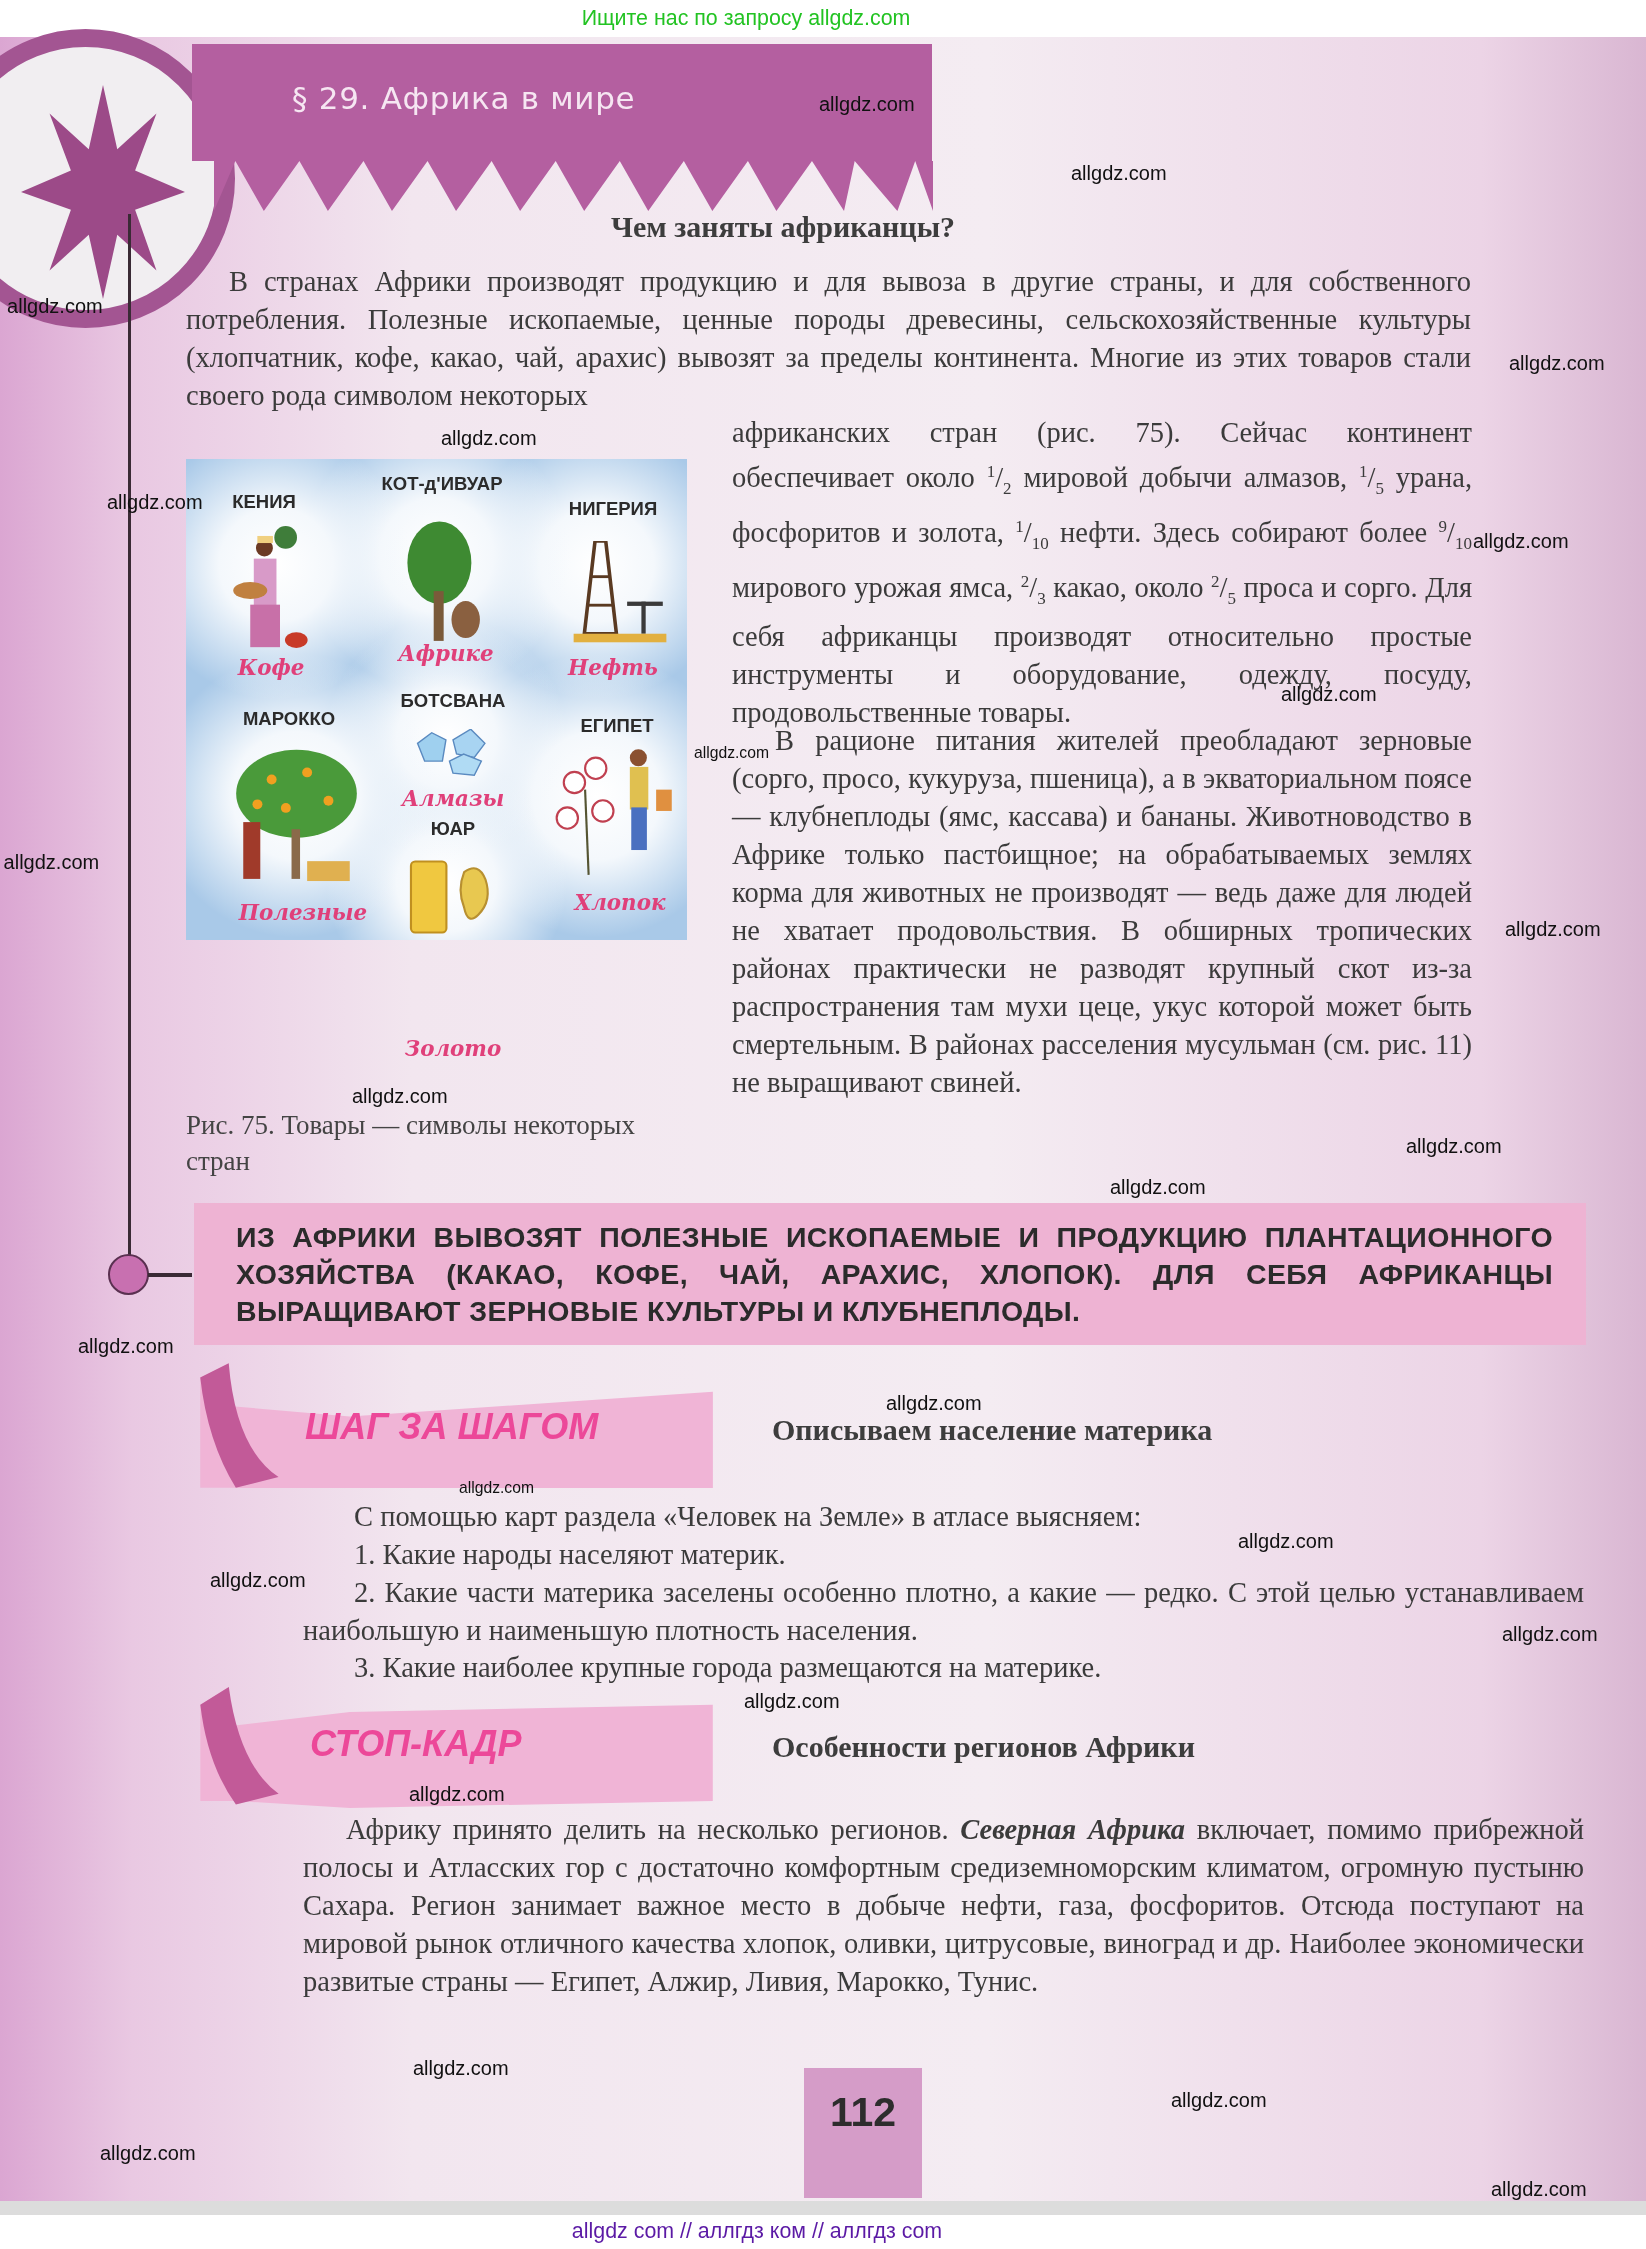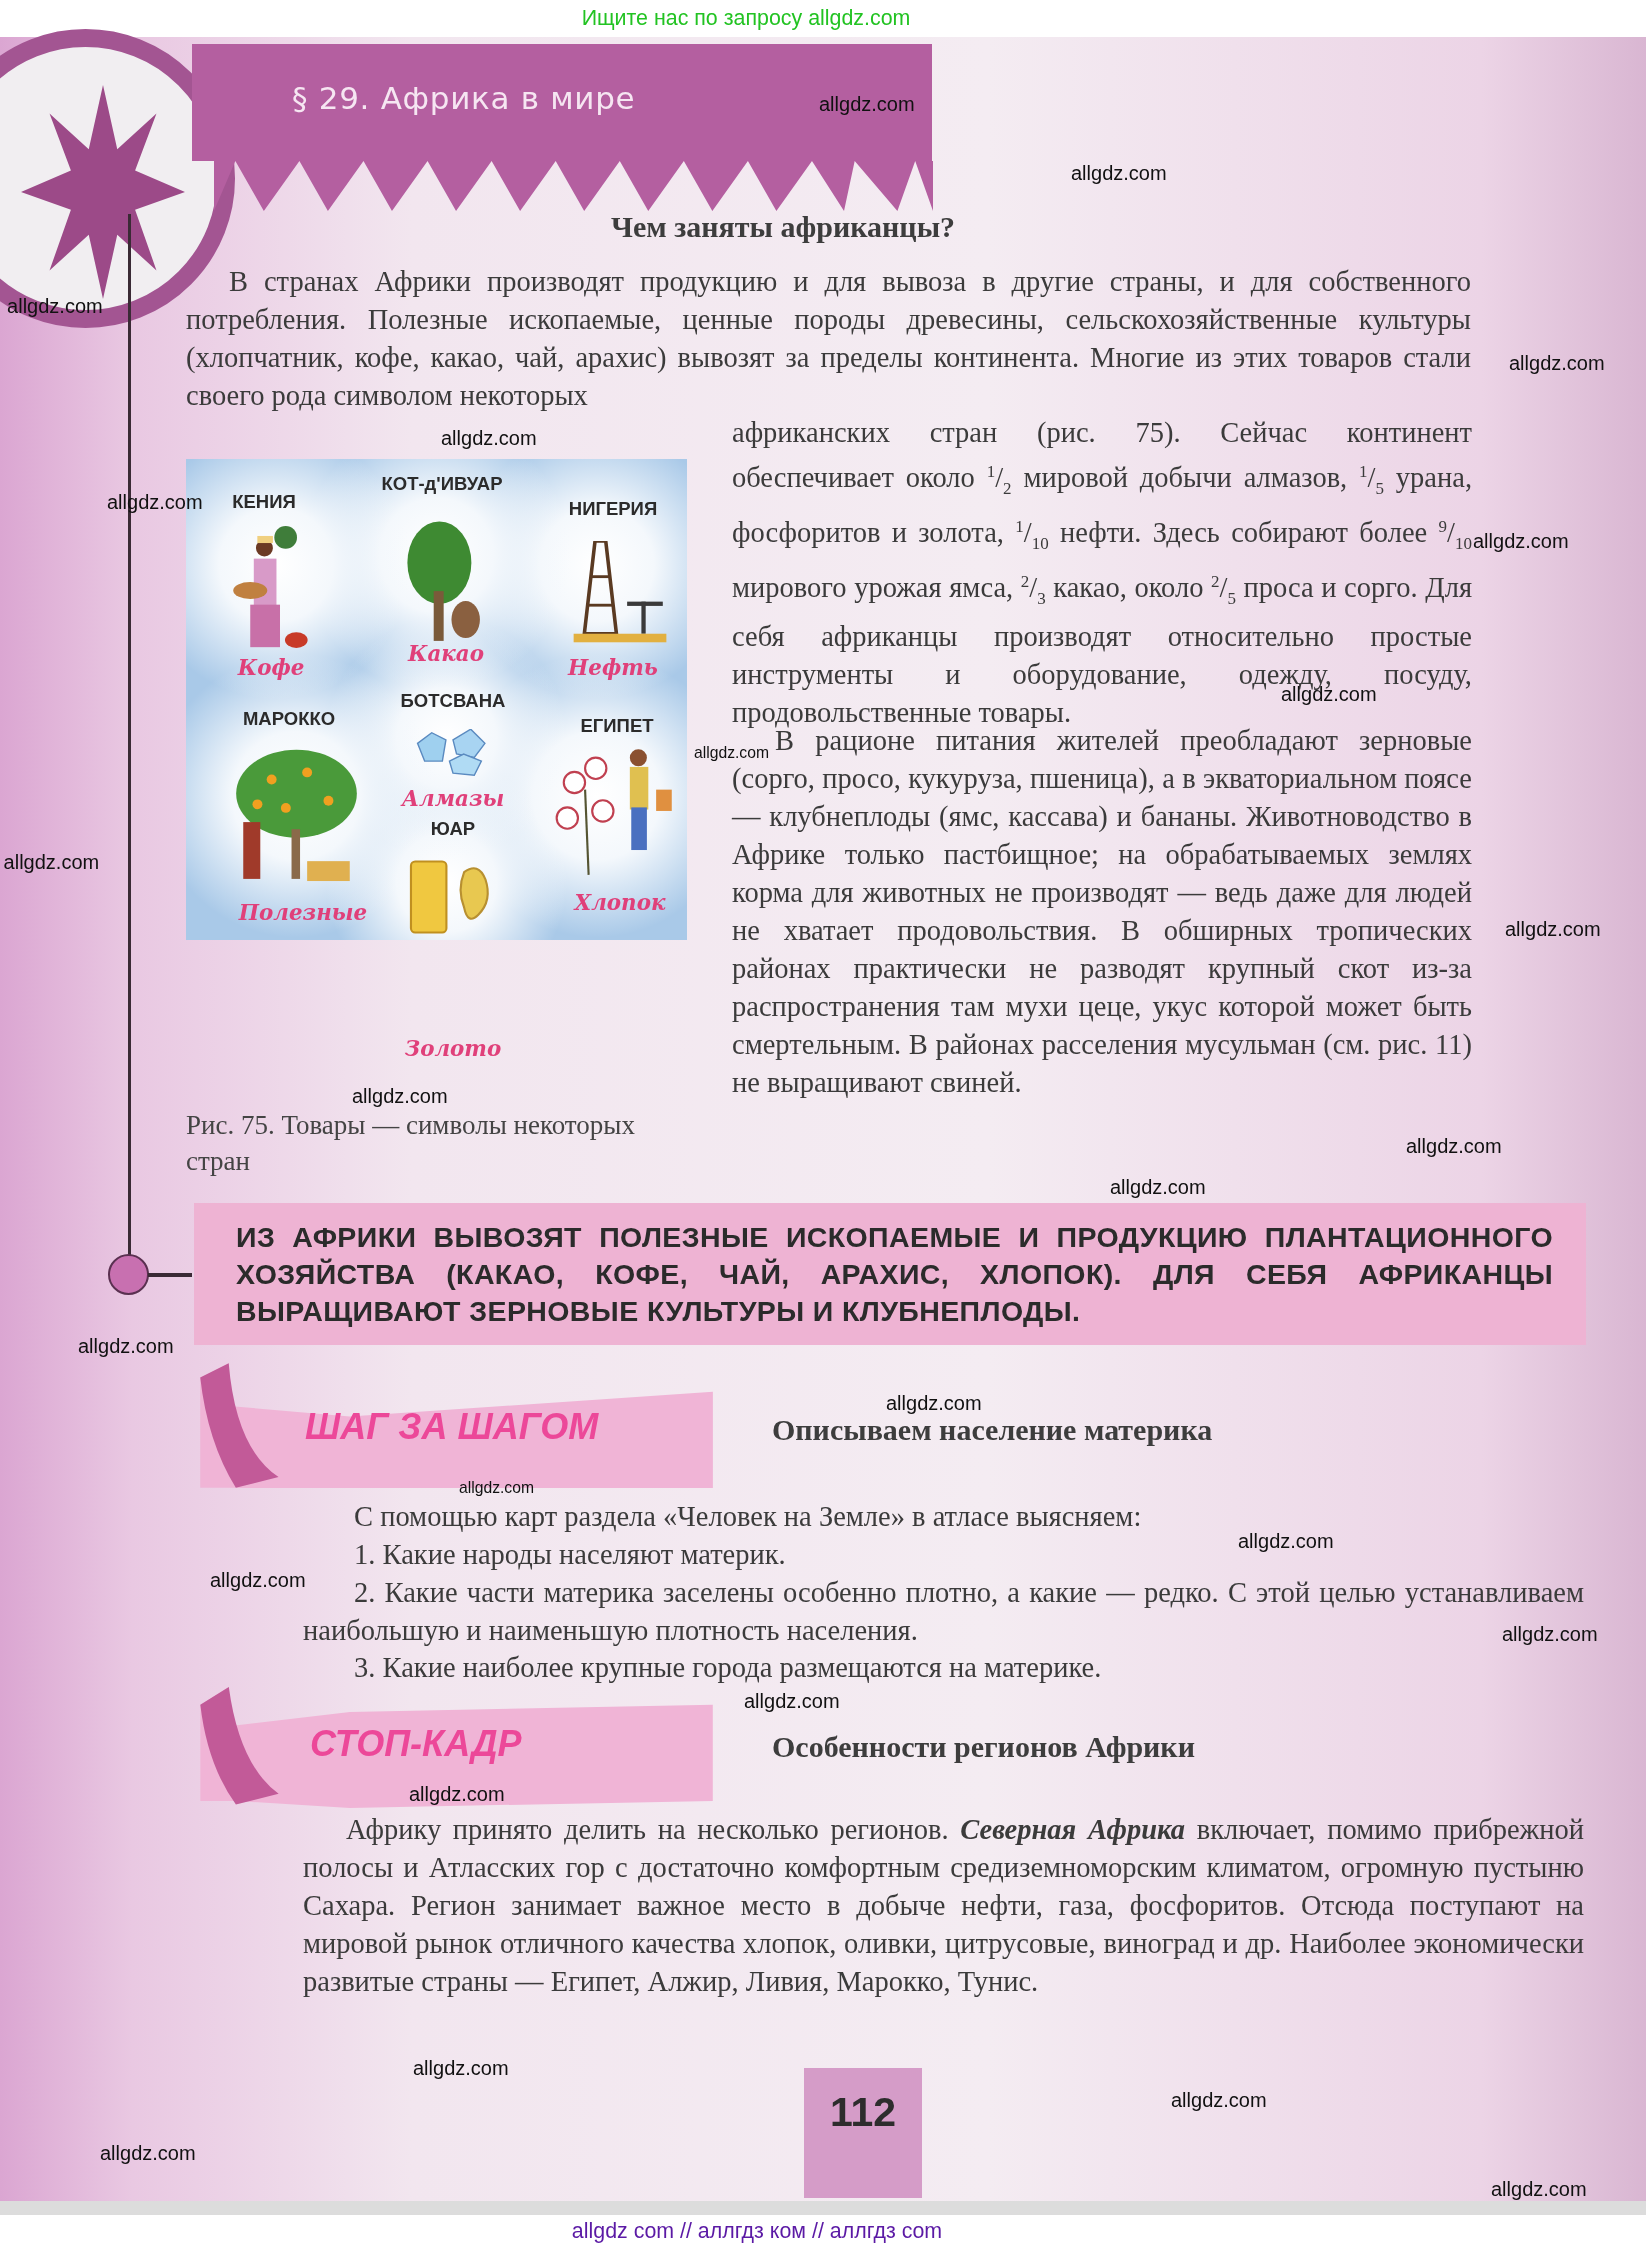--- a/index.html
+++ b/index.html
@@ -166,21 +166,21 @@
       <rect x="110" y="85" width="22" height="60" fill="#4a70c0"></rect>
     <rect x="145" y="60" width="22" height="30" fill="#e09040"></rect>
   </svg>
 
   <svg class="fig-pic" style="left:221px; top:399px;" width="93" height="78" viewBox="0 0 130 110">
     <rect x="5" y="5" width="50" height="100" rx="6" fill="#f0c840" stroke="#c09020" stroke-width="3"></rect>
     <path d="M80,20 Q100,5 110,30 Q120,60 100,80 Q85,95 80,70 Q70,45 80,20Z" fill="#e8c850" stroke="#b89030" stroke-width="3"></path>
   </svg>
 
   <div class="fig-good" style="left:85px; top:196px;">Кофе</div>
-  <div class="fig-good" style="left:260px; top:182px;">Какао</div>
+  <div class="fig-good" style="left:260px; top:182px;">Африке</div>
   <div class="fig-good" style="left:427px; top:196px;">Нефть</div>
   <div class="fig-good" style="left:267px; top:327px;">Алмазы</div>
   <div class="fig-good" style="left:117px; top:441px;">Полезные</div>
   <div class="fig-good" style="left:434px; top:431px;">Хлопок</div>
   <div class="fig-good" style="left:267px; top:577px;">Золото</div>
 </div>
 <div class="caption">Рис. 75. Товары — символы некоторых стран</div>
 
 <div class="summary"></div>
 <div class="summary-text">ИЗ АФРИКИ ВЫВОЗЯТ ПОЛЕЗНЫЕ ИСКОПАЕМЫЕ И ПРОДУКЦИЮ ПЛАНТАЦИОННОГО ХОЗЯЙСТВА (КАКАО, КОФЕ, ЧАЙ, АРАХИС, ХЛОПОК). ДЛЯ СЕБЯ АФРИКАНЦЫ ВЫРАЩИВАЮТ ЗЕРНОВЫЕ КУЛЬТУРЫ И КЛУБНЕПЛОДЫ.</div>

